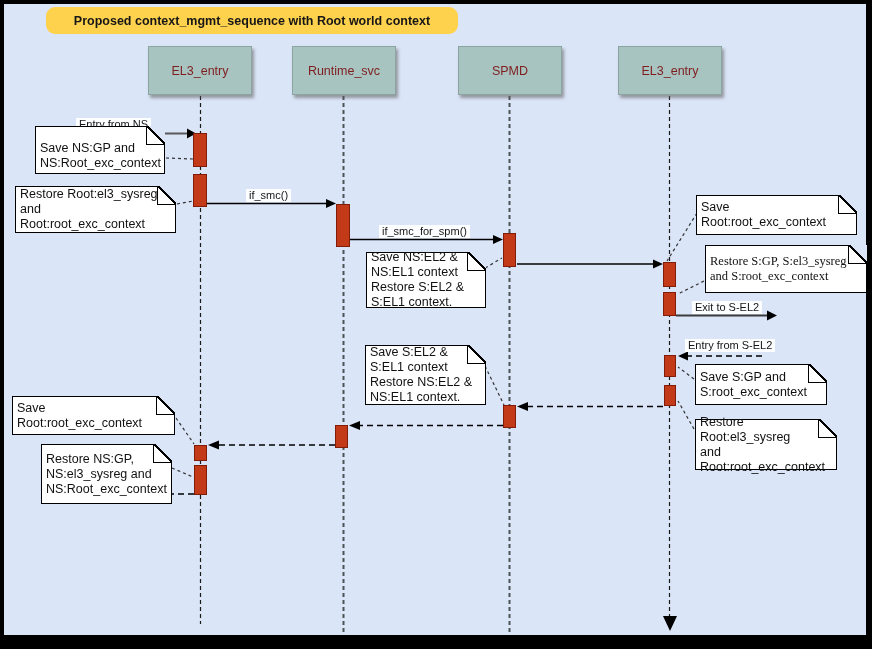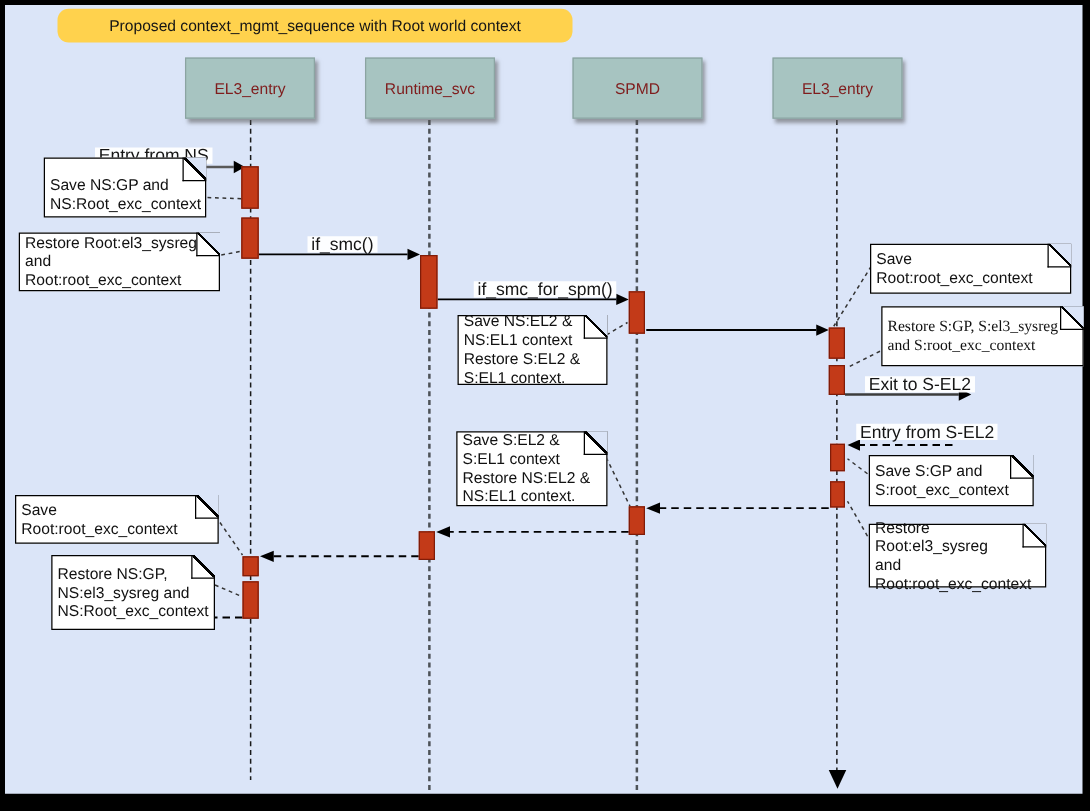--- a/index.html
+++ b/index.html
@@ -19,21 +19,21 @@
     position:absolute; left:4px; top:4px; width:862px; height:631px;
     background:var(--background);
   }
   .layer{position:absolute; left:0; top:0; width:872px; height:649px;}
   svg.wires{position:absolute; left:0; top:0; pointer-events:none;}
 
   .title-box{
     position:absolute; left:46px; top:7px; width:412px; height:27px;
     background:var(--title-bg); border-radius:9px;
     display:flex; align-items:center; justify-content:center;
-    font-size:12.5px; font-weight:normal; color:#161616;
+    font-size:12.5px; font-weight:bold; color:#161616;
   }
   .lifeline-header{
     position:absolute; width:104px; height:49px; top:46px;
     background:var(--lifeline-header-bg); border:1px solid #8ba4a2;
     box-shadow:2px 3px 3px rgba(85,85,85,0.55);
     display:flex; align-items:center; justify-content:center;
     font-size:12.5px; color:#7f1d1d; box-sizing:border-box;
   }
   .activation{
     position:absolute; background:var(--activation-fill);
@@ -47,21 +47,21 @@
   .note .note-text{white-space:pre-line; padding:2px 4px; position:relative; z-index:1;}
   .note .fold{
     position:absolute; top:-1px; right:-1px; width:19px; height:19px; z-index:2;
     border-left:1px solid #000; border-bottom:1px solid #000; box-sizing:border-box;
     background:linear-gradient(to bottom left,
       var(--background) 0 calc(50% - 1px),
       #000 calc(50% - 1px) calc(50% + 1px),
       #fff calc(50% + 1px) 100%);
   }
   .msg-label{
-    position:absolute; font-size:14px; color:#151515;
+    position:absolute; font-size:11px; color:#151515;
     background:rgba(255,255,255,0.95); padding:0 3px; white-space:nowrap; line-height:13px;
   }
 </style>
 </head>
 <body>
 
 <div class="frame">
   <div class="sheet"></div>
 
   <div class="layer">

